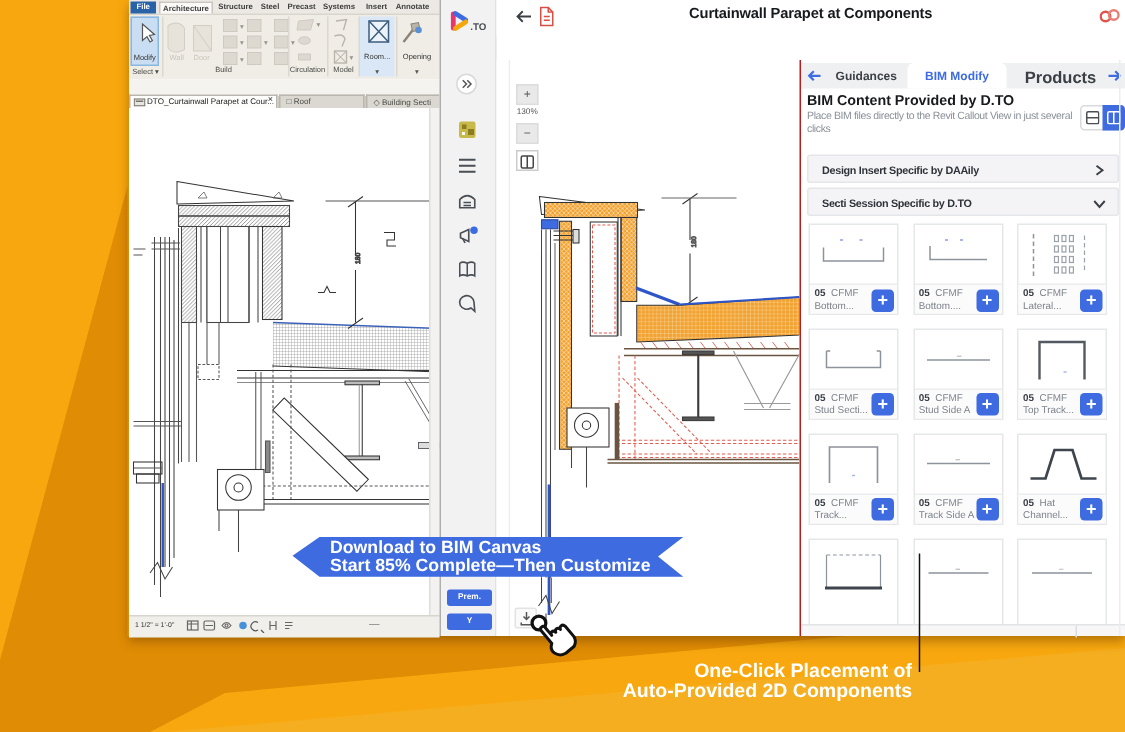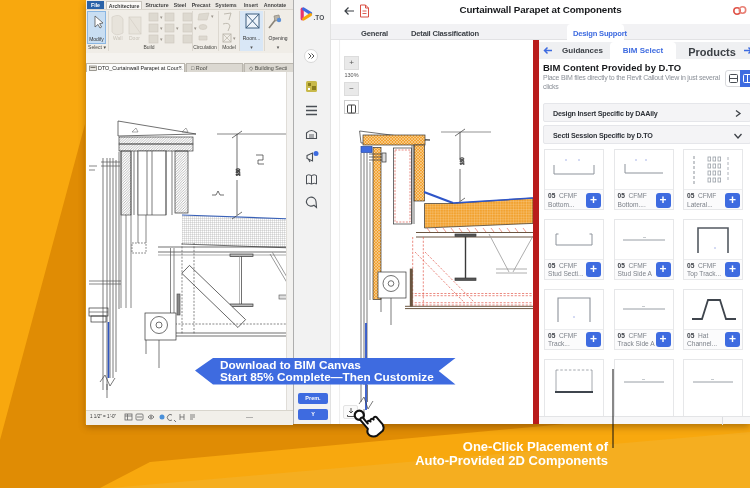--- a/index.html
+++ b/index.html
@@ -20,21 +20,21 @@
   #rvcanvas{position:absolute;left:0;top:72px;width:207px;height:338px;background:#fff;overflow:hidden;}
   #rvstatus{position:absolute;left:0;top:410px;width:207px;height:14px;background:#F1EFEA;border-top:1px solid #d8d5cd;}
   
   #sb{position:absolute;left:207px;top:0;width:38px;height:424px;background:#F2F2F2;border-left:1px solid #aeaeae;border-right:1px solid #e2e2e2;box-sizing:border-box;}
   
   #dthead{position:absolute;left:245px;top:0;width:419px;height:24px;background:#fff;}
   #dtmaintabs{position:absolute;left:245px;top:24px;width:419px;height:16px;background:#F2F2F4;border-bottom:1px solid #e2e2e4;box-sizing:border-box;}
   
   #dtc{position:absolute;left:245px;top:40px;width:202px;height:384px;background:#fff;}
   
-  #rp{position:absolute;left:447px;top:40px;width:217px;height:384px;background:#fff;border-left:6px solid #b91c1c;box-sizing:border-box;}
+  #rp{position:absolute;left:447px;top:40px;width:217px;height:384px;background:#fff;border-left:1px solid #b91c1c;box-sizing:border-box;}
   .zbtn{position:absolute;left:13px;width:15px;height:14px;background:#E9E9E9;border:1px solid #dcdcdc;box-sizing:border-box;
     font-size:8px;color:#555;text-align:center;line-height:12px;}
   .card{position:absolute;width:60px;height:61px;border:1px solid #E6E7E9;box-sizing:border-box;background:#fff;}
   .clabel{position:absolute;left:0;bottom:0;width:100%;height:20px;background:#FBFBFC;border-top:1px solid #ECEDEF;box-sizing:border-box;}
   .clabel .t1{position:absolute;left:3px;top:2px;font-size:6.6px;color:#7d828a;white-space:nowrap;}
   .clabel .t1 b{color:#3b3f46;}
   .clabel .t2{position:absolute;left:3px;top:10.5px;font-size:6.6px;color:#7d828a;white-space:nowrap;}
   .plus{position:absolute;right:2px;top:2.5px;width:15px;height:15px;background:#3E6BE0;border-radius:3px;color:#fff;
     font-size:12px;line-height:14px;text-align:center;font-weight:bold;}
   .srow{position:absolute;left:4px;width:208px;height:19px;background:#F4F4F6;border:1px solid #E5E6EA;box-sizing:border-box;border-radius:2px;}
@@ -329,26 +329,20 @@
           <path d="M1.5 1 H6.5 L9.5 4 V13 H1.5 Z" fill="none" stroke="#D94F43" stroke-width="1"></path>
           <path d="M6.5 1 V4 H9.5" fill="none" stroke="#D94F43" stroke-width="1"></path>
           <path d="M3.5 7 H7.5 M3.5 9.5 H7.5" stroke="#D94F43" stroke-width="0.9"></path>
         </svg>
       <div class="abs" style="left:0;top:4px;width:419px;text-align:center;font-size:9.8px;letter-spacing:-0.1px;font-weight:bold;color:#17191c;">Curtainwall Parapet at Components</div>
       <svg class="abs" style="left:402px;top:5px" width="14" height="11">
           <circle cx="4" cy="6" r="3.2" fill="none" stroke="#E05348" stroke-width="1.6"></circle>
           <circle cx="9.5" cy="5" r="3.2" fill="none" stroke="#E87F74" stroke-width="1.6"></circle>
         </svg>
     </div>
-    <div id="dtmaintabs">
-      <div class="abs" style="left:236px;top:0;width:57px;height:16px;background:#fff;border-radius:4px 4px 0 0;"></div>
-      <div class="abs" style="left:30px;top:4.5px;font-size:7.6px;letter-spacing:-0.2px;font-weight:bold;color:#3c4046;">General</div>
-      <div class="abs" style="left:80px;top:4.5px;font-size:7.6px;letter-spacing:-0.2px;font-weight:bold;color:#3c4046;">Detail Classification</div>
-      <div class="abs" style="left:242px;top:4.5px;font-size:7.6px;letter-spacing:-0.2px;font-weight:bold;color:#3E6BE0;">Design Support</div>
-    </div>
 
     <div id="dtc">
       <div class="zbtn" style="top:16px;">+</div>
       <div class="abs" style="left:13px;top:32px;width:15px;font-size:5.5px;color:#555;text-align:center;">130%</div>
       <div class="zbtn" style="top:42px;">−</div>
       <div class="abs" style="left:13px;top:60px;width:15px;height:14px;background:#fff;border:1px solid #ccc;box-sizing:border-box;">
         <svg width="13" height="12">
             <rect x="2.5" y="2" width="8" height="8" rx="1" fill="none" stroke="#444" stroke-width="1"></rect>
             <path d="M6.5 2 V10" stroke="#444" stroke-width="1"></path>
           </svg>
@@ -448,21 +442,21 @@
       </div>
     </div>
 
     <div id="rp">
 
       <div class="abs" style="left:0;top:2px;width:217px;height:17px;background:#EFF0F2;">
         <svg class="abs" style="left:3px;top:3px" width="12" height="11">
             <path d="M10 5.5 H2.5 M5.5 2.5 L2.5 5.5 L5.5 8.5" stroke="#3E6BE0" stroke-width="1.5" fill="none"></path>
           </svg>
         <div class="abs" style="left:20px;top:4px;width:47px;text-align:center;font-size:8px;font-weight:bold;color:#3c4046;">Guidances</div>
-        <div class="abs" style="left:71px;top:0;width:66px;height:17px;background:#fff;border-radius:4px 4px 0 0;text-align:center;font-size:8px;font-weight:bold;color:#3E6BE0;line-height:17px;">BIM Select</div>
+        <div class="abs" style="left:71px;top:0;width:66px;height:17px;background:#fff;border-radius:4px 4px 0 0;text-align:center;font-size:8px;font-weight:bold;color:#3E6BE0;line-height:17px;">BIM Modify</div>
         <div class="abs" style="left:144px;top:4px;width:58px;text-align:center;font-size:11px;font-weight:bold;color:#3c4046;">Products</div>
         <svg class="abs" style="left:203px;top:3px" width="12" height="11">
             <path d="M2 5.5 H9.5 M6.5 2.5 L9.5 5.5 L6.5 8.5" stroke="#3E6BE0" stroke-width="1.5" fill="none"></path>
           </svg>
       </div>
 
       <div class="abs" style="left:4px;top:22px;font-size:9.5px;font-weight:bold;color:#17191c;">BIM Content Provided by D.TO</div>
       <div class="abs" style="left:4px;top:34px;width:182px;font-size:7px;letter-spacing:-0.25px;color:#8b9098;line-height:8.8px;">Place BIM files directly to the Revit Callout View in just several clicks</div>
 
       <div class="abs" style="left:186px;top:30px;width:30px;height:17px;border:1px solid #d9dadd;border-radius:3px;background:#fff;box-sizing:border-box;">

